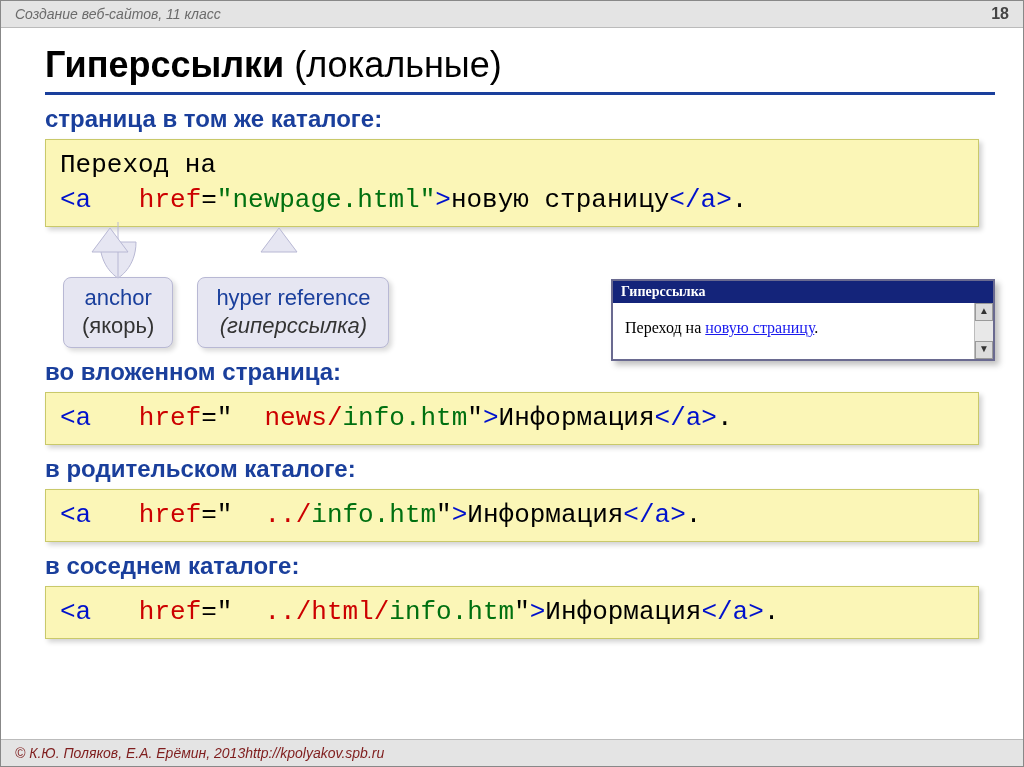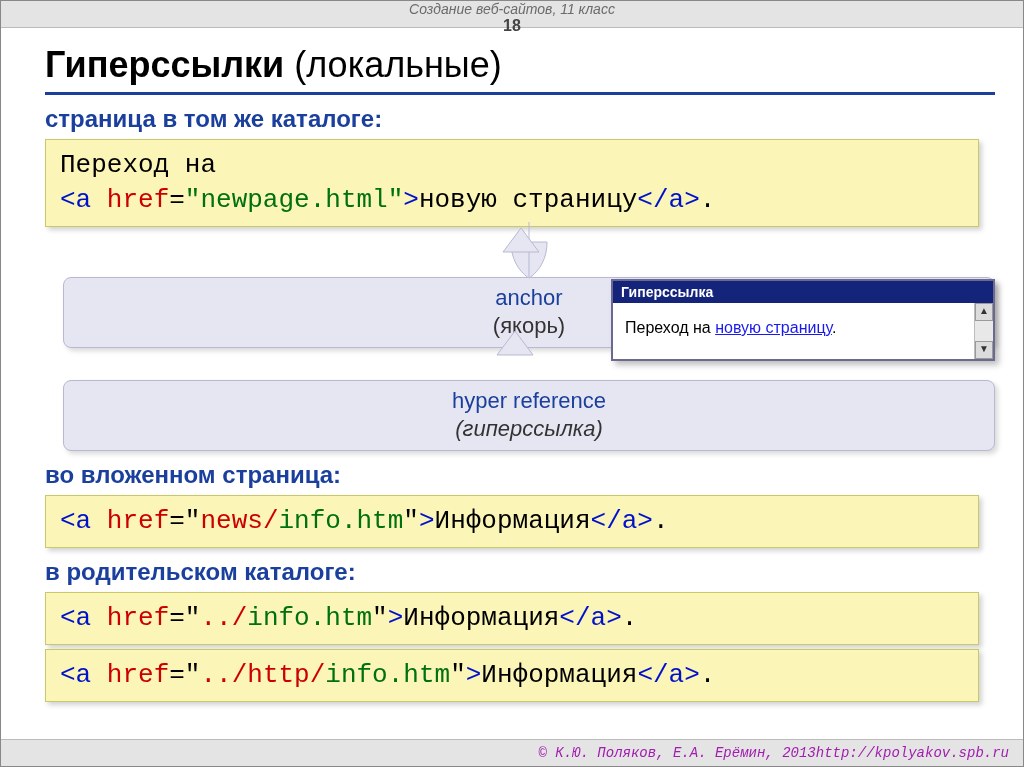--- a/index.html
+++ b/index.html
@@ -20,42 +20,40 @@
     height: 26px;
     background: #e4e4e4;
     border-bottom: 1px solid #bbb;
     display: flex;
     align-items: center;
     justify-content: space-between;
     padding: 0 14px;
     font-size: 14px;
     font-style: italic;
     color: #6b6b6b;
-    flex-direction: column;
   }
   .page-num {
     font-style: normal;
     font-weight: bold;
     font-size: 16px;
     color: #444;
   }
   .bottom-bar {
     position: absolute;
     left: 0; right: 0; bottom: 0;
     height: 26px;
     background: #e4e4e4;
     border-top: 1px solid #bbb;
     display: flex;
     align-items: center;
-    justify-content: flex-end;
+    justify-content: flex-start;
     padding: 0 14px;
     font-size: 14px;
     font-style: italic;
-    color: #a21caf;
-    font-family: Liberation Mono, monospace;
+    color: #7f1d1d;
   }
   .content {
     padding: 10px 28px 0 28px;
   }
   h1.title {
     margin: 6px 0 10px 16px;
     font-size: 36px;
     font-weight: normal;
     color: #000;
     border-bottom: 3px solid #1a3f9c;
@@ -72,31 +70,30 @@
     background: #fbf6b7;
     border: 1px solid #c9c96a;
     box-shadow: 3px 3px 5px rgba(0,0,0,.18);
     font-family: "Courier New", monospace;
     font-size: 26px;
     line-height: 1.35;
     padding: 8px 14px;
     margin: 0 16px 4px 16px;
   }
   .code-box .tag   { color: #0011cc; }
-  .code-box .attr  { color: #cc0000; }
+  .code-box .attr  { color: #cc0000; margin-left: 32px; }
   .code-box .val   { color: #007010; }
   .code-box .txt   { color: #000; }
 
   .topwrap { position: relative; }
 
   .callouts {
     display: flex;
-    gap: 32px;
+    gap: 24px;
     margin: 50px 0 8px 34px;
-    flex-direction: column;
   }
   .callout {
     background: #e6e6f2;
     border: 1px solid #b8b8d4;
     border-radius: 8px;
     box-shadow: 3px 3px 5px rgba(0,0,0,.15);
     padding: 6px 18px 8px 18px;
     text-align: center;
     font-size: 22px;
     line-height: 1.25;
@@ -114,21 +111,21 @@
     overflow: visible;
   }
 
   .browser {
     position: absolute;
     right: 28px;
     top: 278px;
     width: 380px;
     border: 2px solid #6a6a90;
     box-shadow: 4px 4px 6px rgba(0,0,0,.25);
-    font-family: Liberation Sans, sans-serif;
+    font-family: Liberation Serif, serif;
   }
   .browser .titlebar {
     background: #14247a;
     color: #fff;
     font-size: 14px;
     font-weight: bold;
     padding: 3px 8px;
   }
   .browser .body {
     background: #fff;
@@ -197,22 +194,23 @@
     <div class="section-label">во вложенном страница:</div>
     <div class="code-box">
       <span class="tag">&lt;a</span><span class="txt"> </span><span class="attr">href</span><span class="txt">=</span><span class="txt">"</span><span class="attr">news/</span><span class="val">info.htm</span><span class="txt">"</span><span class="tag">&gt;</span><span class="txt">Информация</span><span class="tag">&lt;/a&gt;</span><span class="txt">.</span>
     </div>
 
     <div class="section-label">в родительском каталоге:</div>
     <div class="code-box">
       <span class="tag">&lt;a</span><span class="txt"> </span><span class="attr">href</span><span class="txt">=</span><span class="txt">"</span><span class="attr">../</span><span class="val">info.htm</span><span class="txt">"</span><span class="tag">&gt;</span><span class="txt">Информация</span><span class="tag">&lt;/a&gt;</span><span class="txt">.</span>
     </div>
 
+    <div class="section-label">в соседнем каталоге:</div>
     <div class="code-box">
-      <span class="tag">&lt;a</span><span class="txt"> </span><span class="attr">href</span><span class="txt">=</span><span class="txt">"</span><span class="attr">../http/</span><span class="val">info.htm</span><span class="txt">"</span><span class="tag">&gt;</span><span class="txt">Информация</span><span class="tag">&lt;/a&gt;</span><span class="txt">.</span>
+      <span class="tag">&lt;a</span><span class="txt"> </span><span class="attr">href</span><span class="txt">=</span><span class="txt">"</span><span class="attr">../html/</span><span class="val">info.htm</span><span class="txt">"</span><span class="tag">&gt;</span><span class="txt">Информация</span><span class="tag">&lt;/a&gt;</span><span class="txt">.</span>
     </div>
 
   </div>
 
   <div class="browser">
     <div class="titlebar">Гиперссылка</div>
     <div class="body">
       <span>Переход на </span><a href="#">новую страницу</a><span>.</span>
       <div class="scroll">
         <div class="btn">▲</div>

